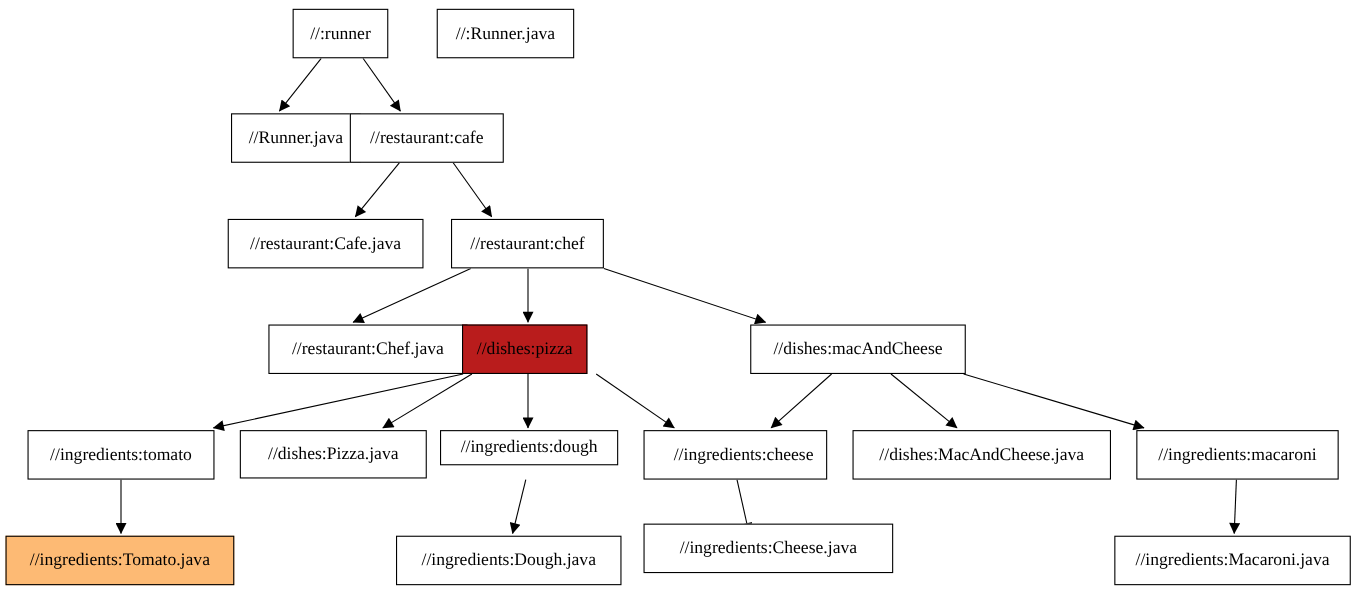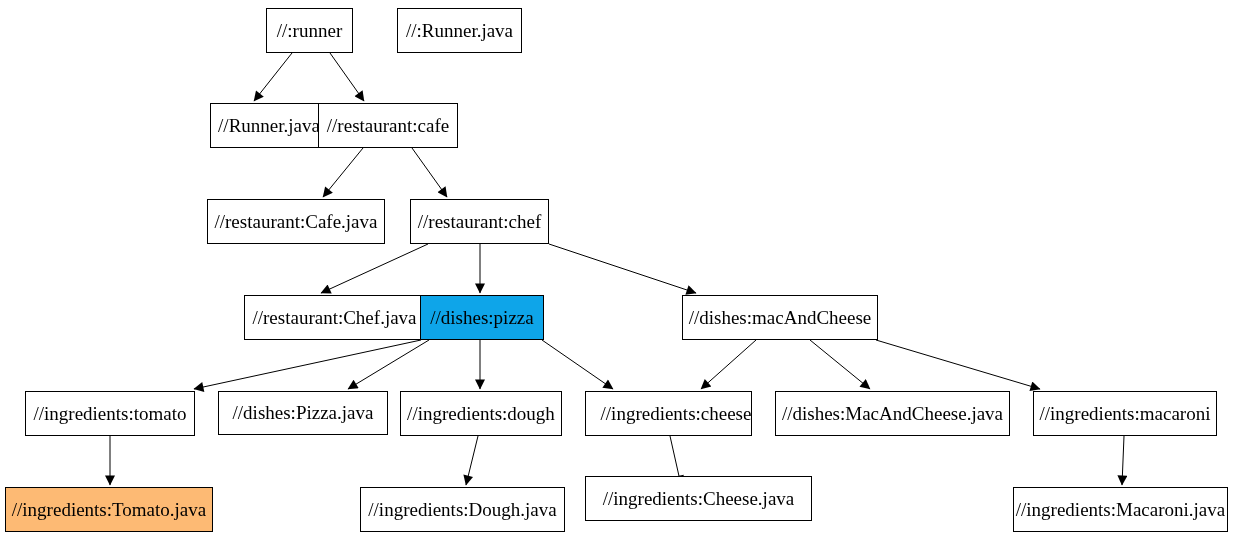--- a/index.html
+++ b/index.html
@@ -31,21 +31,21 @@
   }
   .graph-node {
     position: absolute;
     box-sizing: border-box;
     border: 1px solid #000000;
     background: #ffffff;
     display: flex;
     align-items: center;
     justify-content: center;
     text-align: center;
-    font-size: 19px;
+    font-size: 16px;
     color: #000000;
     white-space: nowrap;
   }
   .edge-line {
     stroke: #000000;
     stroke-width: 1;
     fill: none;
   }
 </style>
 </head>
@@ -94,33 +94,33 @@
       </div>
       <div class="graph-node" style="left: 207px; top: 199px; width: 178px; height: 45px; background: rgb(255, 255, 255); border-color: rgb(0, 0, 0);">
         <span>//restaurant:Cafe.java</span>
       </div>
       <div class="graph-node" style="left: 410px; top: 199px; width: 139px; height: 45px; background: rgb(255, 255, 255); border-color: rgb(0, 0, 0);">
         <span>//restaurant:chef</span>
       </div>
       <div class="graph-node" style="left: 216px; top: 295px; width: 181px; height: 45px; background: rgb(255, 255, 255); border-color: rgb(0, 0, 0); margin-left: 28px;">
         <span>//restaurant:Chef.java</span>
       </div>
-      <div class="graph-node" style="left: 420px; top: 295px; width: 124px; height: 45px; background: #0ea5e9; border-color: rgb(0, 0, 0);">
+      <div class="graph-node" style="left: 420px; top: 295px; width: 114px; height: 45px; background: #b91c1c; border-color: rgb(0, 0, 0);">
         <span>//dishes:pizza</span>
       </div>
       <div class="graph-node" style="left: 25px; top: 391px; width: 170px; height: 45px; background: rgb(255, 255, 255); border-color: rgb(0, 0, 0);">
         <span>//ingredients:tomato</span>
       </div>
       <div class="graph-node" style="left: 682px; top: 295px; width: 196px; height: 45px; background: rgb(255, 255, 255); border-color: rgb(0, 0, 0);">
         <span>//dishes:macAndCheese</span>
       </div>
       <div class="graph-node" style="left: 218px; top: 391px; width: 170px; height: 44px; background: rgb(255, 255, 255); border-color: rgb(0, 0, 0);">
         <span>//dishes:Pizza.java</span>
       </div>
-      <div class="graph-node" style="left: 400px; top: 391px; width: 162px; height: 45px; background: rgb(255, 255, 255); border-color: rgb(0, 0, 0); text-align: center;">
+      <div class="graph-node" style="left: 400px; top: 391px; width: 162px; height: 32px; background: rgb(255, 255, 255); border-color: rgb(0, 0, 0); text-align: center;">
         <span>//ingredients:dough</span>
       </div>
       <div class="graph-node" style="left: 585px; top: 391px; width: 167px; height: 45px; background: rgb(255, 255, 255); border-color: rgb(0, 0, 0); padding-left: 15px;">
         <span>//ingredients:cheese</span>
       </div>
       <div class="graph-node" style="left: 775px; top: 391px; width: 235px; height: 45px; background: rgb(255, 255, 255); border-color: rgb(0, 0, 0);">
         <span>//dishes:MacAndCheese.java</span>
       </div>
       <div class="graph-node" style="left: 1033px; top: 391px; width: 184px; height: 45px; background: rgb(255, 255, 255); border-color: rgb(0, 0, 0);">
         <span>//ingredients:macaroni</span>

